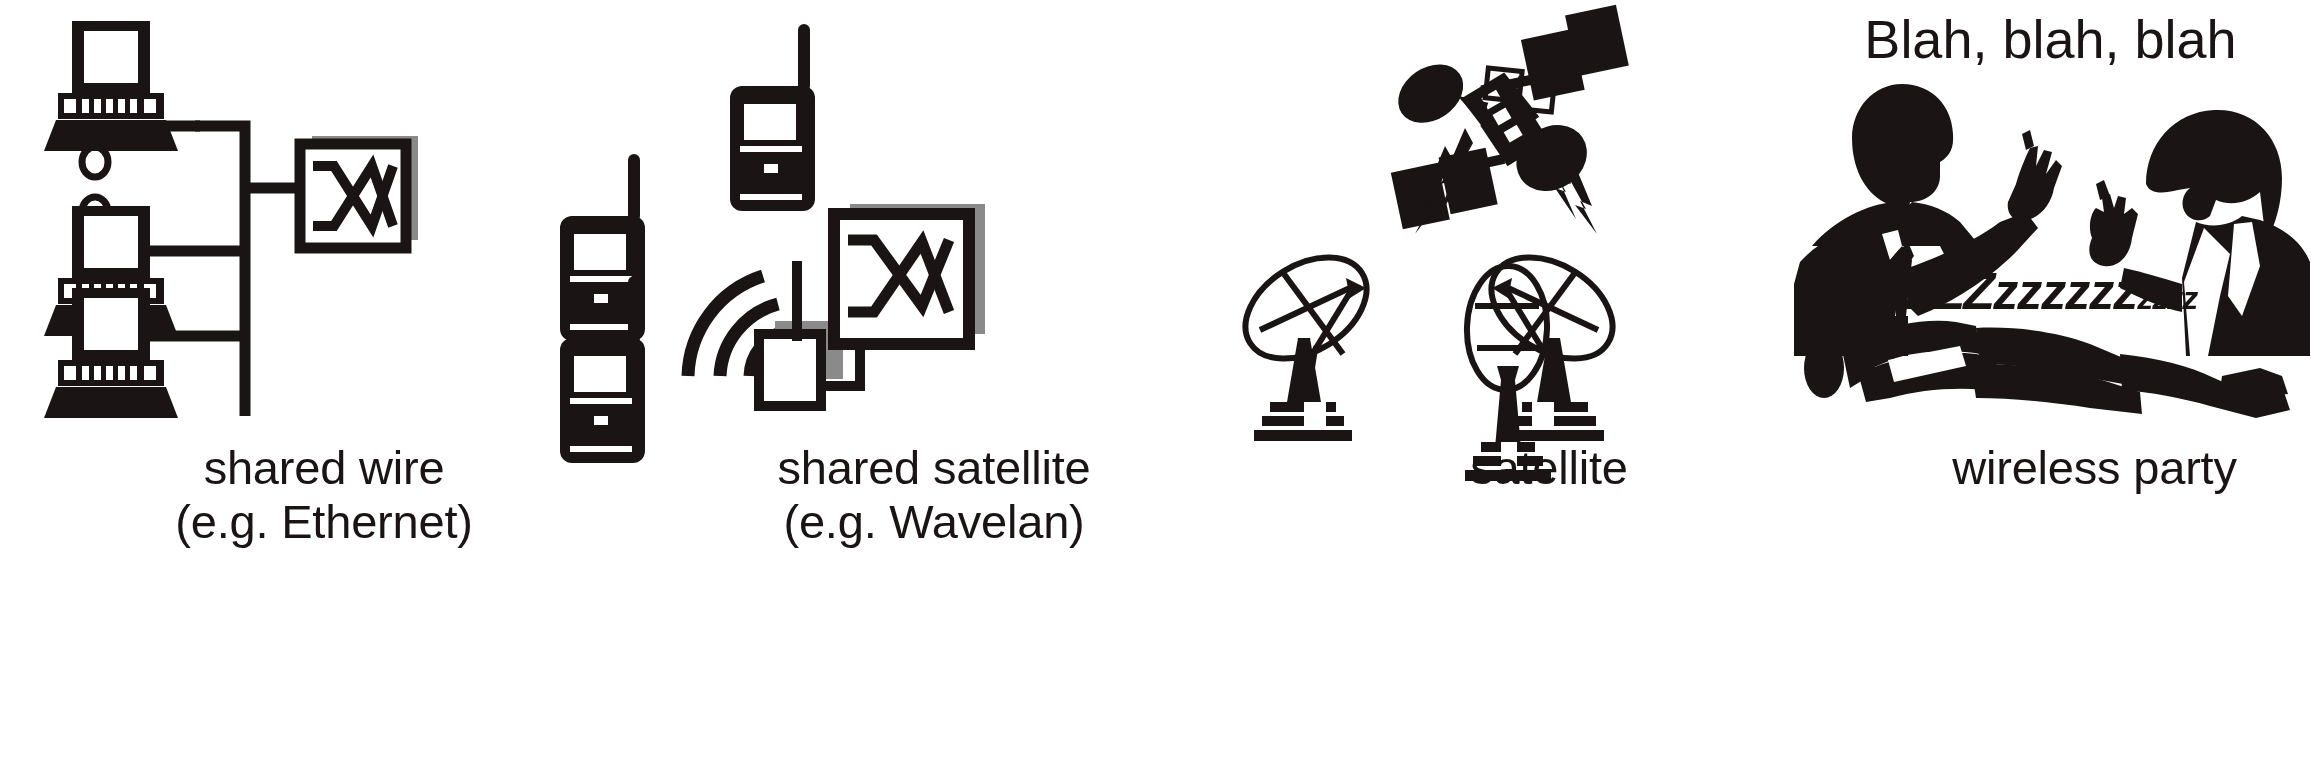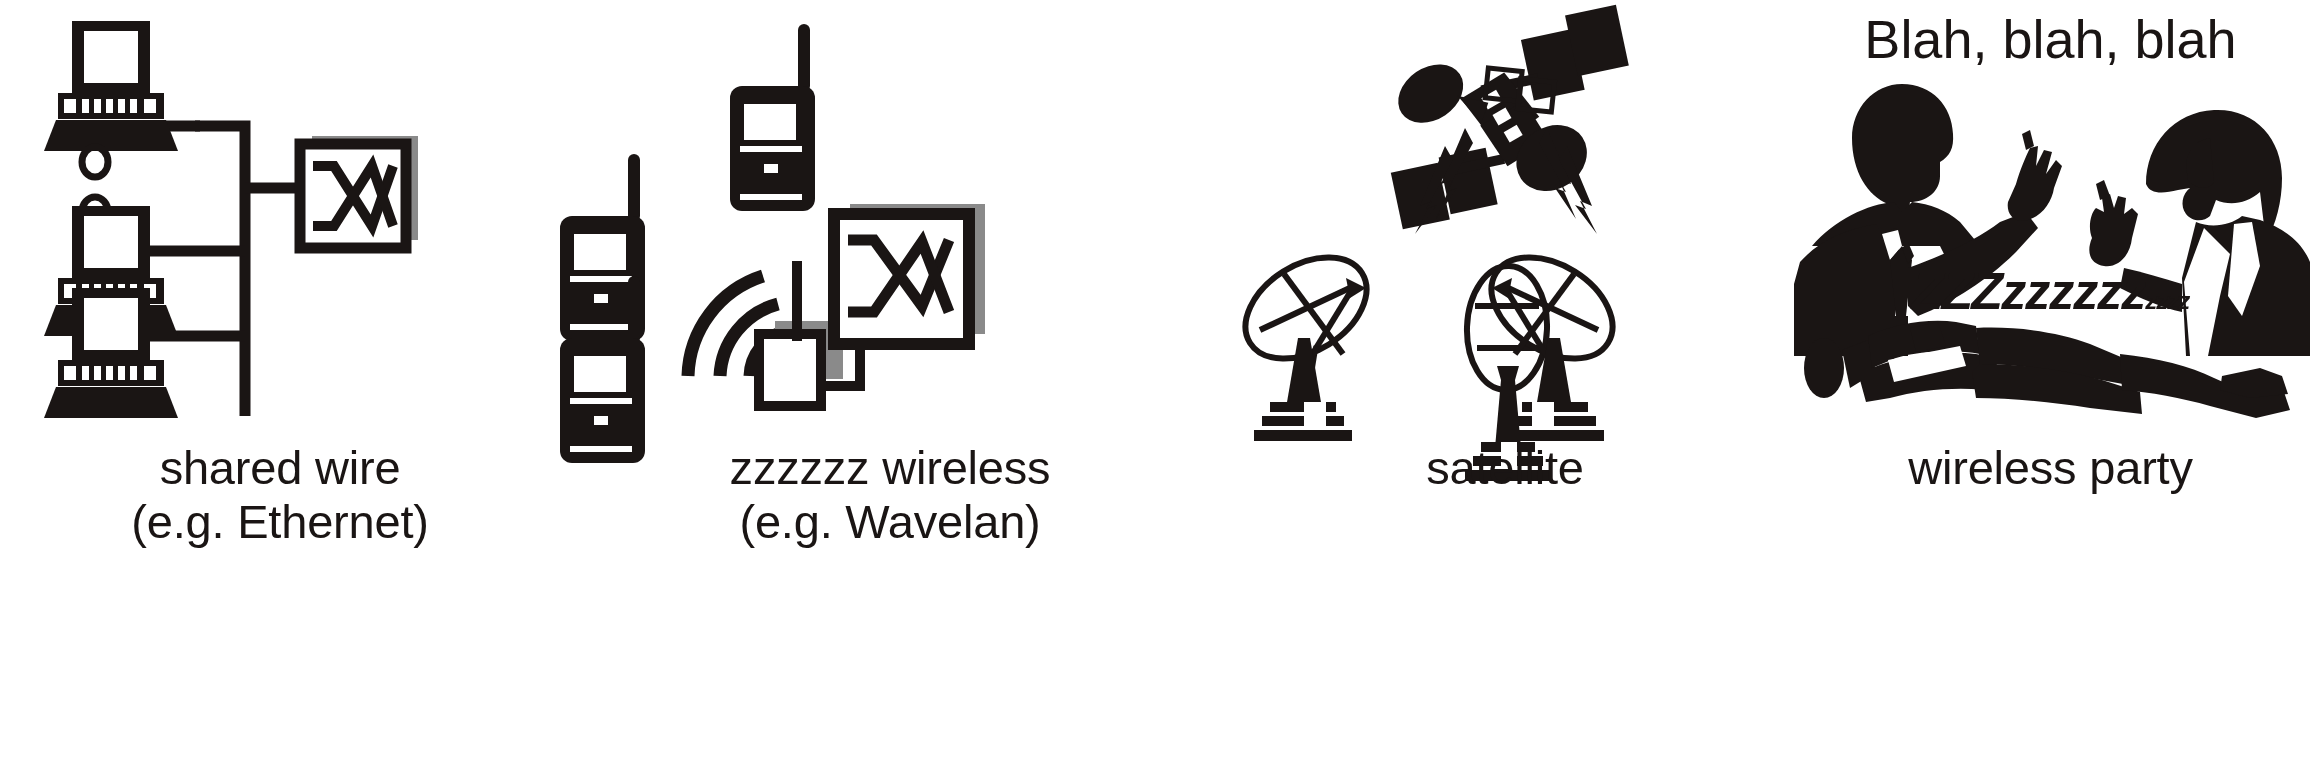--- a/index.html
+++ b/index.html
@@ -20,20 +20,21 @@
 
   .caption{
     position:absolute;
     width:100%;
     text-align:center;
     font-size:47px;
     line-height:54px;
     letter-spacing:-0.2px;
     color:#1a1514;
     white-space:pre-line;
+    padding-left:44px;
   }
   #cap-wire{left:0;top:425px;}
   #cap-wireless{left:0;top:425px;}
   #cap-satellite{left:0;top:425px;}
   #cap-cocktail{left:0;top:425px;}
 
   .art{position:absolute;left:0;top:0;}
   svg{display:block;overflow:visible;}
 
   .blah{
@@ -49,21 +50,21 @@
     position:absolute;
     top:245px;left:0;width:521px;
     text-align:center;
     color:#1a1514;
     font-style:italic;
     font-weight:bold;
     white-space:nowrap;
   }
   .zz-big{font-size:52px;letter-spacing:-2px;margin-top:32px;}
   .zz-mid{font-size:50px;letter-spacing:-1px;}
-  .zz-sml{font-size:24px;letter-spacing:-1px;}
+  .zz-sml{font-size:32px;letter-spacing:-1px;}
 </style>
 </head>
 <body>
 
 <div class="stage">
 
   <div class="panel" id="panel-wire">
     <svg class="art" width="560" height="420" viewBox="0 0 560 420">
       <g fill="#1a1514" stroke="none">
 
@@ -201,21 +202,21 @@
           <rect x="274" y="198" width="135" height="130" fill="#fff" stroke="#1a1514" stroke-width="12"></rect>
           <g stroke="#1a1514" stroke-width="11" fill="none" stroke-linecap="butt">
             <path d="M288,224 L314,224 L362,290 L389,224"></path>
             <path d="M288,296 L314,296 L362,226 L389,296"></path>
           </g>
         </g>
 
       </g>
     </svg>
 
-    <div class="caption" id="cap-wireless">zzzzzz wireless
+    <div class="caption" id="cap-wireless">shared satellite
 (e.g. Wavelan)</div>
   </div>
 
   <div class="panel" id="panel-satellite">
     <svg class="art" width="570" height="420" viewBox="0 0 570 420">
       <g fill="#1a1514">
 
         <g transform="translate(205,20) rotate(-22 80 60)">
 
           <rect x="110" y="18" width="52" height="62" transform="rotate(10 136 49)"></rect>

